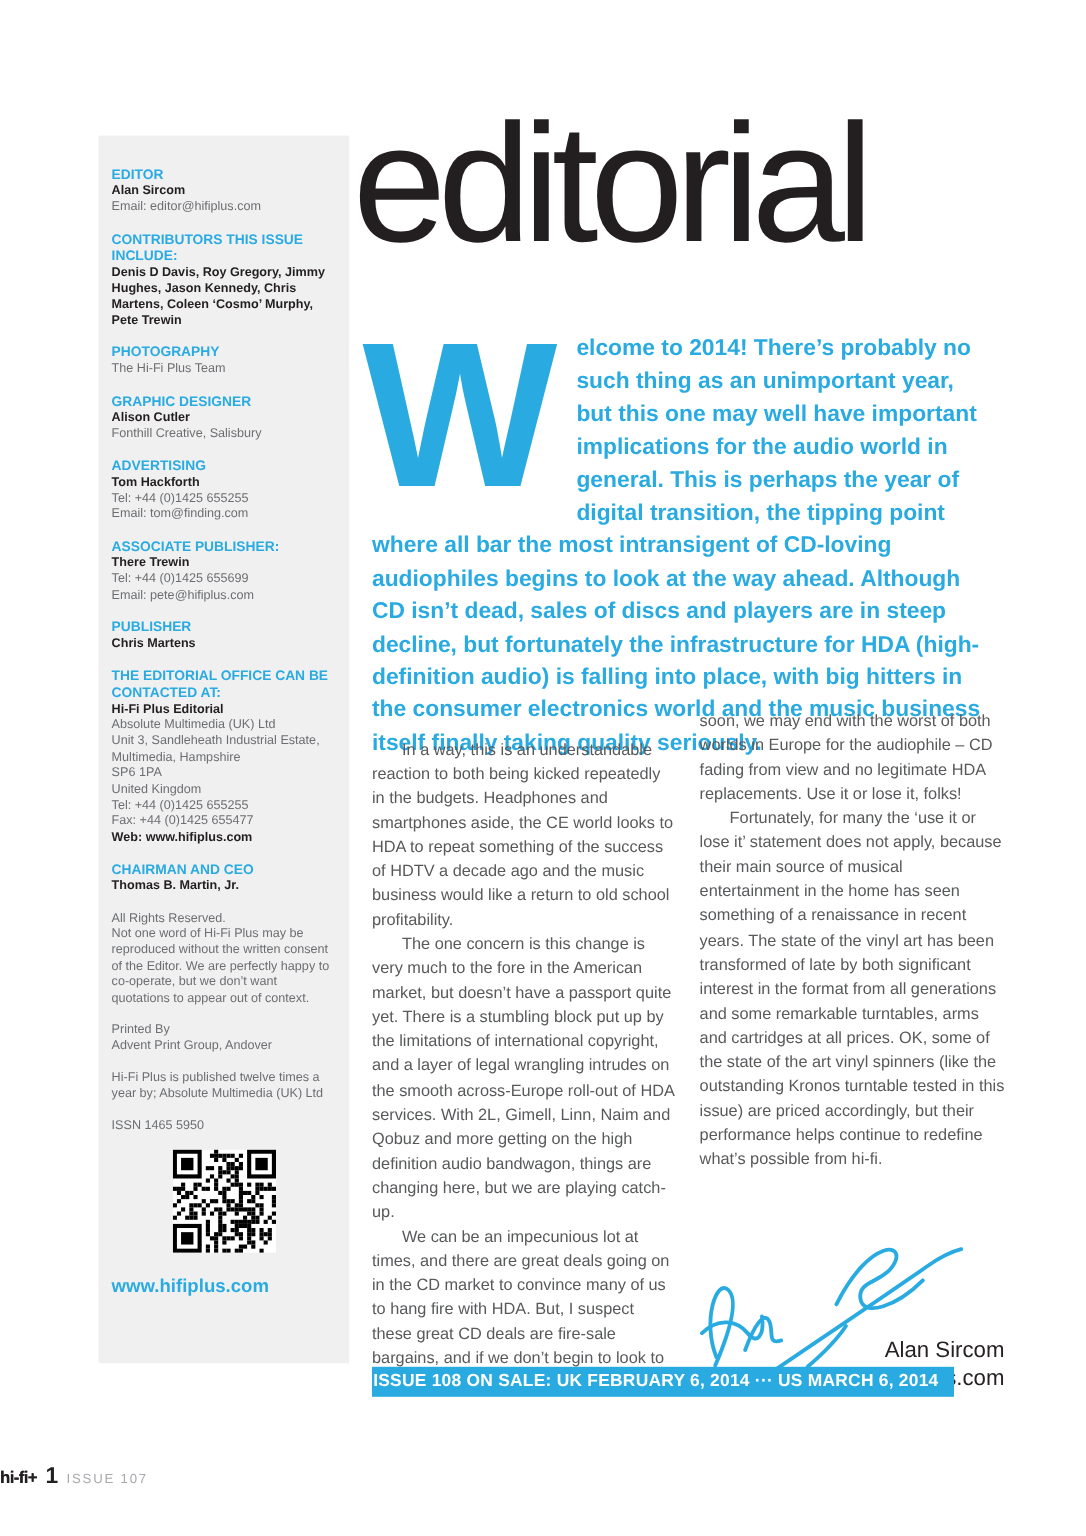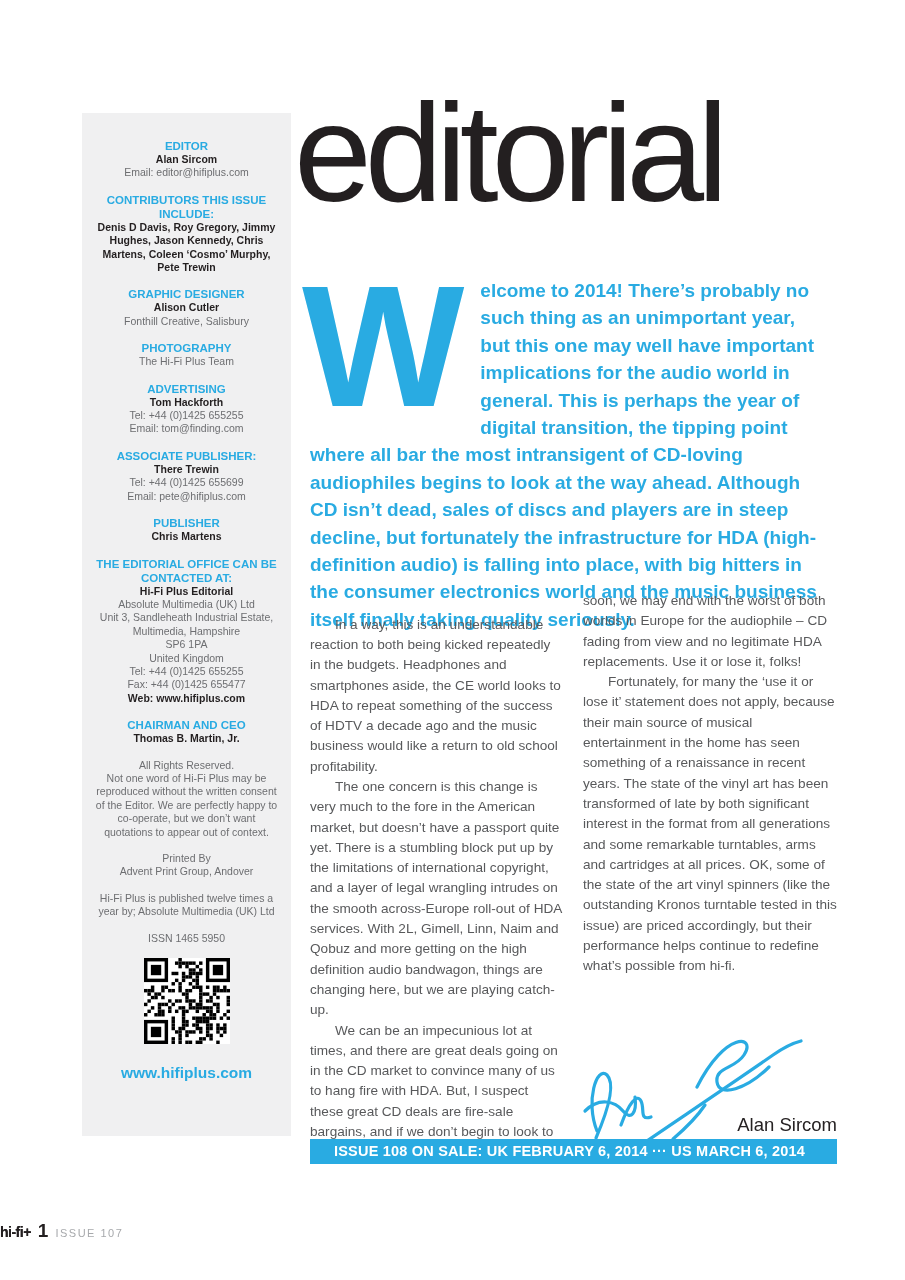--- a/index.html
+++ b/index.html
@@ -6,21 +6,21 @@
   html, body { background:#ffffff; }
   body {
     width:905px; height:1280px; position:relative; overflow:hidden;
     font-family:"Liberation Sans", sans-serif; color:#231f20;
   }
   :root { --accent:#29abe2; --dark:#231f20; --gray:#6d6e71; --body:#58595b; }
 
   
   .sidebar {
     position:absolute; left:82px; top:113px; width:209px; min-height:1023px;
-    background:#f0f0f1; padding:26px 11px 22px; text-align:center;
+    background:#f0f0f1; padding:26px 11px 22px; text-align:left;
   }
   .sb-sec { margin-bottom:13px; }
   .sb-h  { color:var(--accent); font-weight:bold; font-size:11.5px; line-height:14px; }
   .sb-l  { font-size:10.5px; line-height:13.4px; }
   .sb-l.b  { color:var(--dark); font-weight:bold; }
   .sb-l.g  { color:var(--gray); }
   .sb-l.wb { color:var(--dark); font-weight:bold; }
   .qr-wrap { width:86px; height:86px; margin:8px auto 0; }
   .sb-site { margin-top:20px; color:var(--accent); font-weight:bold; font-size:15.5px; }
 
@@ -54,23 +54,23 @@
   
   .sig { position:relative; margin-top:48px; height:138px; }
   .sig svg { position:absolute; left:-6px; top:0; }
   .sig-names {
     position:absolute; right:0; bottom:4px; text-align:right;
     color:#262223; font-size:18.5px; line-height:23px; font-weight:normal;
   }
 
   
   .banner {
-    position:absolute; left:310px; top:1139px; width:527px; height:25px;
+    position:absolute; left:310px; top:1139px; width:485px; height:25px;
     background:var(--accent); color:#ffffff; font-weight:bold;
-    font-size:14.5px; line-height:25px; padding-left:24px; letter-spacing:0.2px;
+    font-size:14.5px; line-height:25px; padding-left:1px; letter-spacing:0.2px;
   }
 
   
   .footer {
     position:absolute; left:0; top:1220px; width:905px; text-align:left;
   }
   .footer .inner { display:inline-flex; align-items:baseline; gap:7px; }
   .logo   { font-weight:bold; font-size:14px; letter-spacing:-0.5px; color:var(--dark);
             text-shadow:0 0 0 #231f20; }
   .pageno { font-weight:bold; font-size:19px; color:var(--dark); }
@@ -84,27 +84,27 @@
       <div class="sb-sec">
         <div class="sb-h">EDITOR</div>
         <div class="sb-l b">Alan Sircom</div>
         <div class="sb-l g">Email: editor@hifiplus.com</div>
       </div>
       <div class="sb-sec">
         <div class="sb-h">CONTRIBUTORS THIS ISSUE INCLUDE:</div>
         <div class="sb-l b">Denis D Davis, Roy Gregory, Jimmy Hughes, Jason Kennedy, Chris Martens, Coleen ‘Cosmo’ Murphy, Pete Trewin</div>
       </div>
       <div class="sb-sec">
+        <div class="sb-h">PHOTOGRAPHY</div>
+        <div class="sb-l g">The Hi-Fi Plus Team</div>
+      </div>
+      <div class="sb-sec">
         <div class="sb-h">GRAPHIC DESIGNER</div>
         <div class="sb-l b">Alison Cutler</div>
         <div class="sb-l g">Fonthill Creative, Salisbury</div>
-      </div>
-      <div class="sb-sec">
-        <div class="sb-h">PHOTOGRAPHY</div>
-        <div class="sb-l g">The Hi-Fi Plus Team</div>
       </div>
       <div class="sb-sec">
         <div class="sb-h">ADVERTISING</div>
         <div class="sb-l b">Tom Hackforth</div>
         <div class="sb-l g">Tel: +44 (0)1425 655255</div>
         <div class="sb-l g">Email: tom@finding.com</div>
       </div>
       <div class="sb-sec">
         <div class="sb-h">ASSOCIATE PUBLISHER:</div>
         <div class="sb-l b">There Trewin</div>

